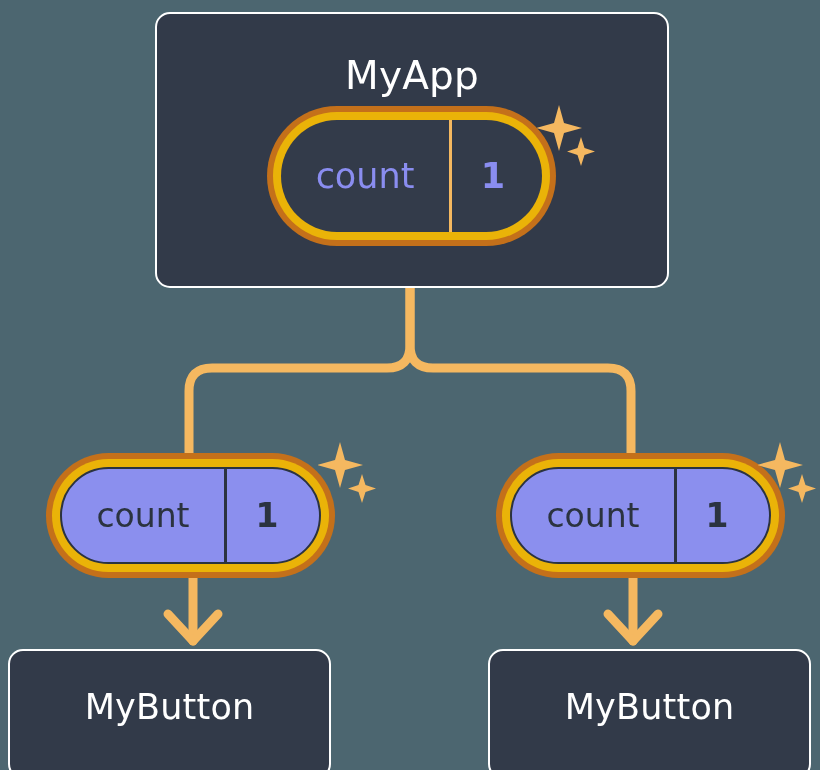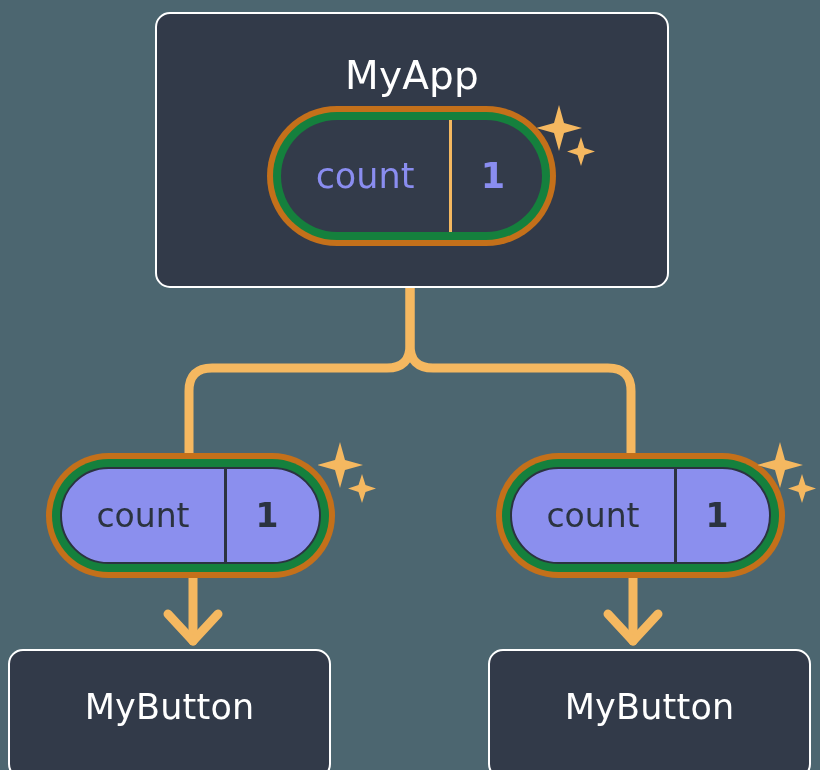--- a/index.html
+++ b/index.html
@@ -76,21 +76,21 @@
     box-sizing: border-box;
     border-radius: 999px;
     background: #c4701a;           
     padding: 6px;
     display: flex;
   }
   .pill-mid {
     box-sizing: border-box;
     flex: 1 1 auto;
     border-radius: 999px;
-    background: #15803d;           
+    background: #eab308;           
     padding: 8px;
     display: flex;
   }
   .pill-inner {
     box-sizing: border-box;
     flex: 1 1 auto;
     border-radius: 999px;
     display: flex;
     align-items: stretch;
     overflow: hidden;

